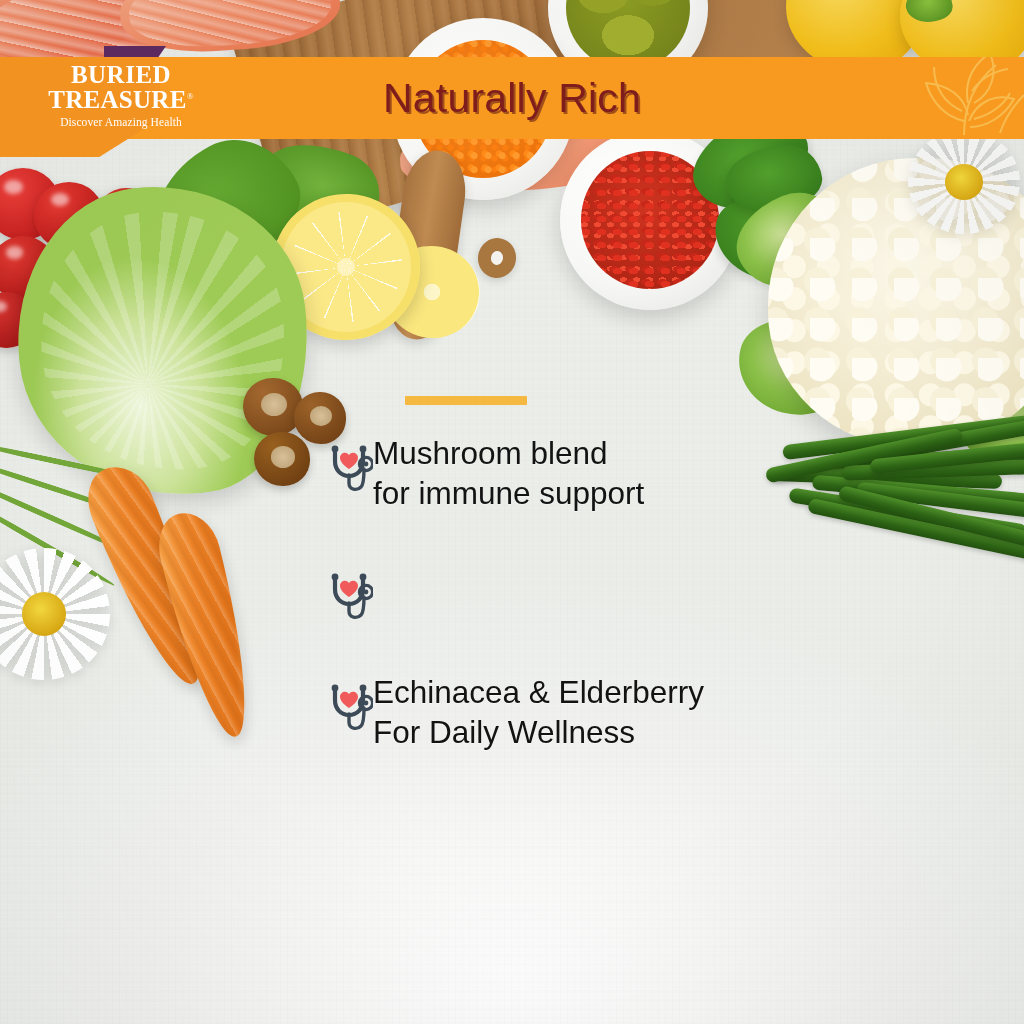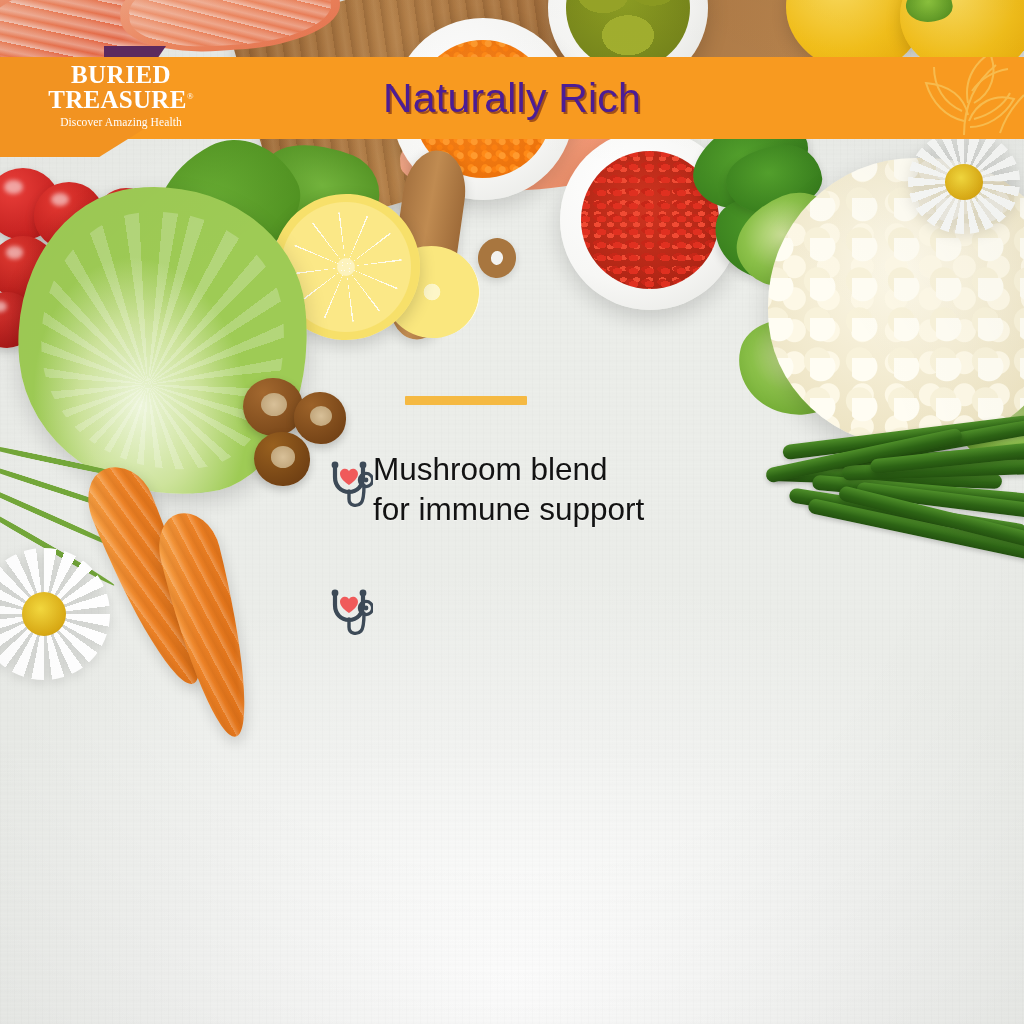--- a/index.html
+++ b/index.html
@@ -318,21 +318,21 @@
     background: #f89a20;
     z-index: 20;
   }
   .banner-deco {
     position: absolute; right: 0; top: 0; width: 210px; height: 82px;
     overflow: hidden; opacity: .55;
   }
   .banner-title {
     position: absolute; left: 0; top: 0; width: 1024px; height: 82px;
     display: flex; align-items: center; justify-content: center;
-    color: #4c1d95;
+    color: #7f1d1d;
     font-size: 41px;
     font-weight: 400;
     letter-spacing: .2px;
     text-shadow: 2px 2px 0 rgba(90,20,20,.55);
     z-index: 2;
   }
 
   
   .logo-fold {
     position: absolute; left: 104px; top: 46px; width: 62px; height: 38px;
@@ -385,21 +385,21 @@
     white-space: pre-line;
     text-shadow: 0 1px 1px rgba(255,255,255,.6);
   }
   .rule {
     margin-top: 24px;
     width: 122px; height: 9px;
     background: #f5b942;
     border-radius: 1px;
   }
 
-  .bullets { margin-top: 44px; }
+  .bullets { margin-top: 28px; }
   .bullet {
     display: flex; align-items: flex-start;
     margin-bottom: 47px;
   }
   .bullet-icon {
     flex: 0 0 auto;
     width: 46px; height: 52px;
     margin-left: -78px;
     margin-top: 12px;
   }
@@ -568,17 +568,32 @@
             <circle cx="8" cy="4" r="3.4" fill="#3d4a57"></circle>
             <circle cx="36" cy="4" r="3.4" fill="#3d4a57"></circle>
             <path d="M22 30 V38 C22 45 30 46 34 42 C37 39 37 30 37 24" stroke="#3d4a57" stroke-width="3.4" stroke-linecap="round"></path>
             <circle cx="39" cy="19" r="6.6" stroke="#3d4a57" stroke-width="3.2"></circle>
             <circle cx="39" cy="19" r="2.4" fill="#3d4a57"></circle>
             <path d="M22 24 C22 24 13 18.5 13 13 C13 9.8 15.4 7.8 18 7.8 C20 7.8 21.4 9 22 10.3 C22.6 9 24 7.8 26 7.8 C28.6 7.8 31 9.8 31 13 C31 18.5 22 24 22 24 Z" fill="#f05a5a"></path>
           </svg>
         </div>
       </div>
 
+      <div class="bullet">
+        <div class="bullet-icon">
+          <svg viewBox="0 0 46 52" width="46" height="52" fill="none">
+            <path d="M8 4 V16 C8 25 14 31 22 31 C30 31 36 25 36 16 V4" stroke="#3d4a57" stroke-width="4.2" stroke-linecap="round"></path>
+            <circle cx="8" cy="4" r="3.4" fill="#3d4a57"></circle>
+            <circle cx="36" cy="4" r="3.4" fill="#3d4a57"></circle>
+            <path d="M22 30 V38 C22 45 30 46 34 42 C37 39 37 30 37 24" stroke="#3d4a57" stroke-width="3.4" stroke-linecap="round"></path>
+            <circle cx="39" cy="19" r="6.6" stroke="#3d4a57" stroke-width="3.2"></circle>
+            <circle cx="39" cy="19" r="2.4" fill="#3d4a57"></circle>
+            <path d="M22 24 C22 24 13 18.5 13 13 C13 9.8 15.4 7.8 18 7.8 C20 7.8 21.4 9 22 10.3 C22.6 9 24 7.8 26 7.8 C28.6 7.8 31 9.8 31 13 C31 18.5 22 24 22 24 Z" fill="#f05a5a"></path>
+          </svg>
+        </div>
+        <div class="bullet-text">Echinacea &amp; Elderberry
+For Daily Wellness</div>
+      </div>
 
     </div>
   </div>
 
 </div>
 
 </body></html>

